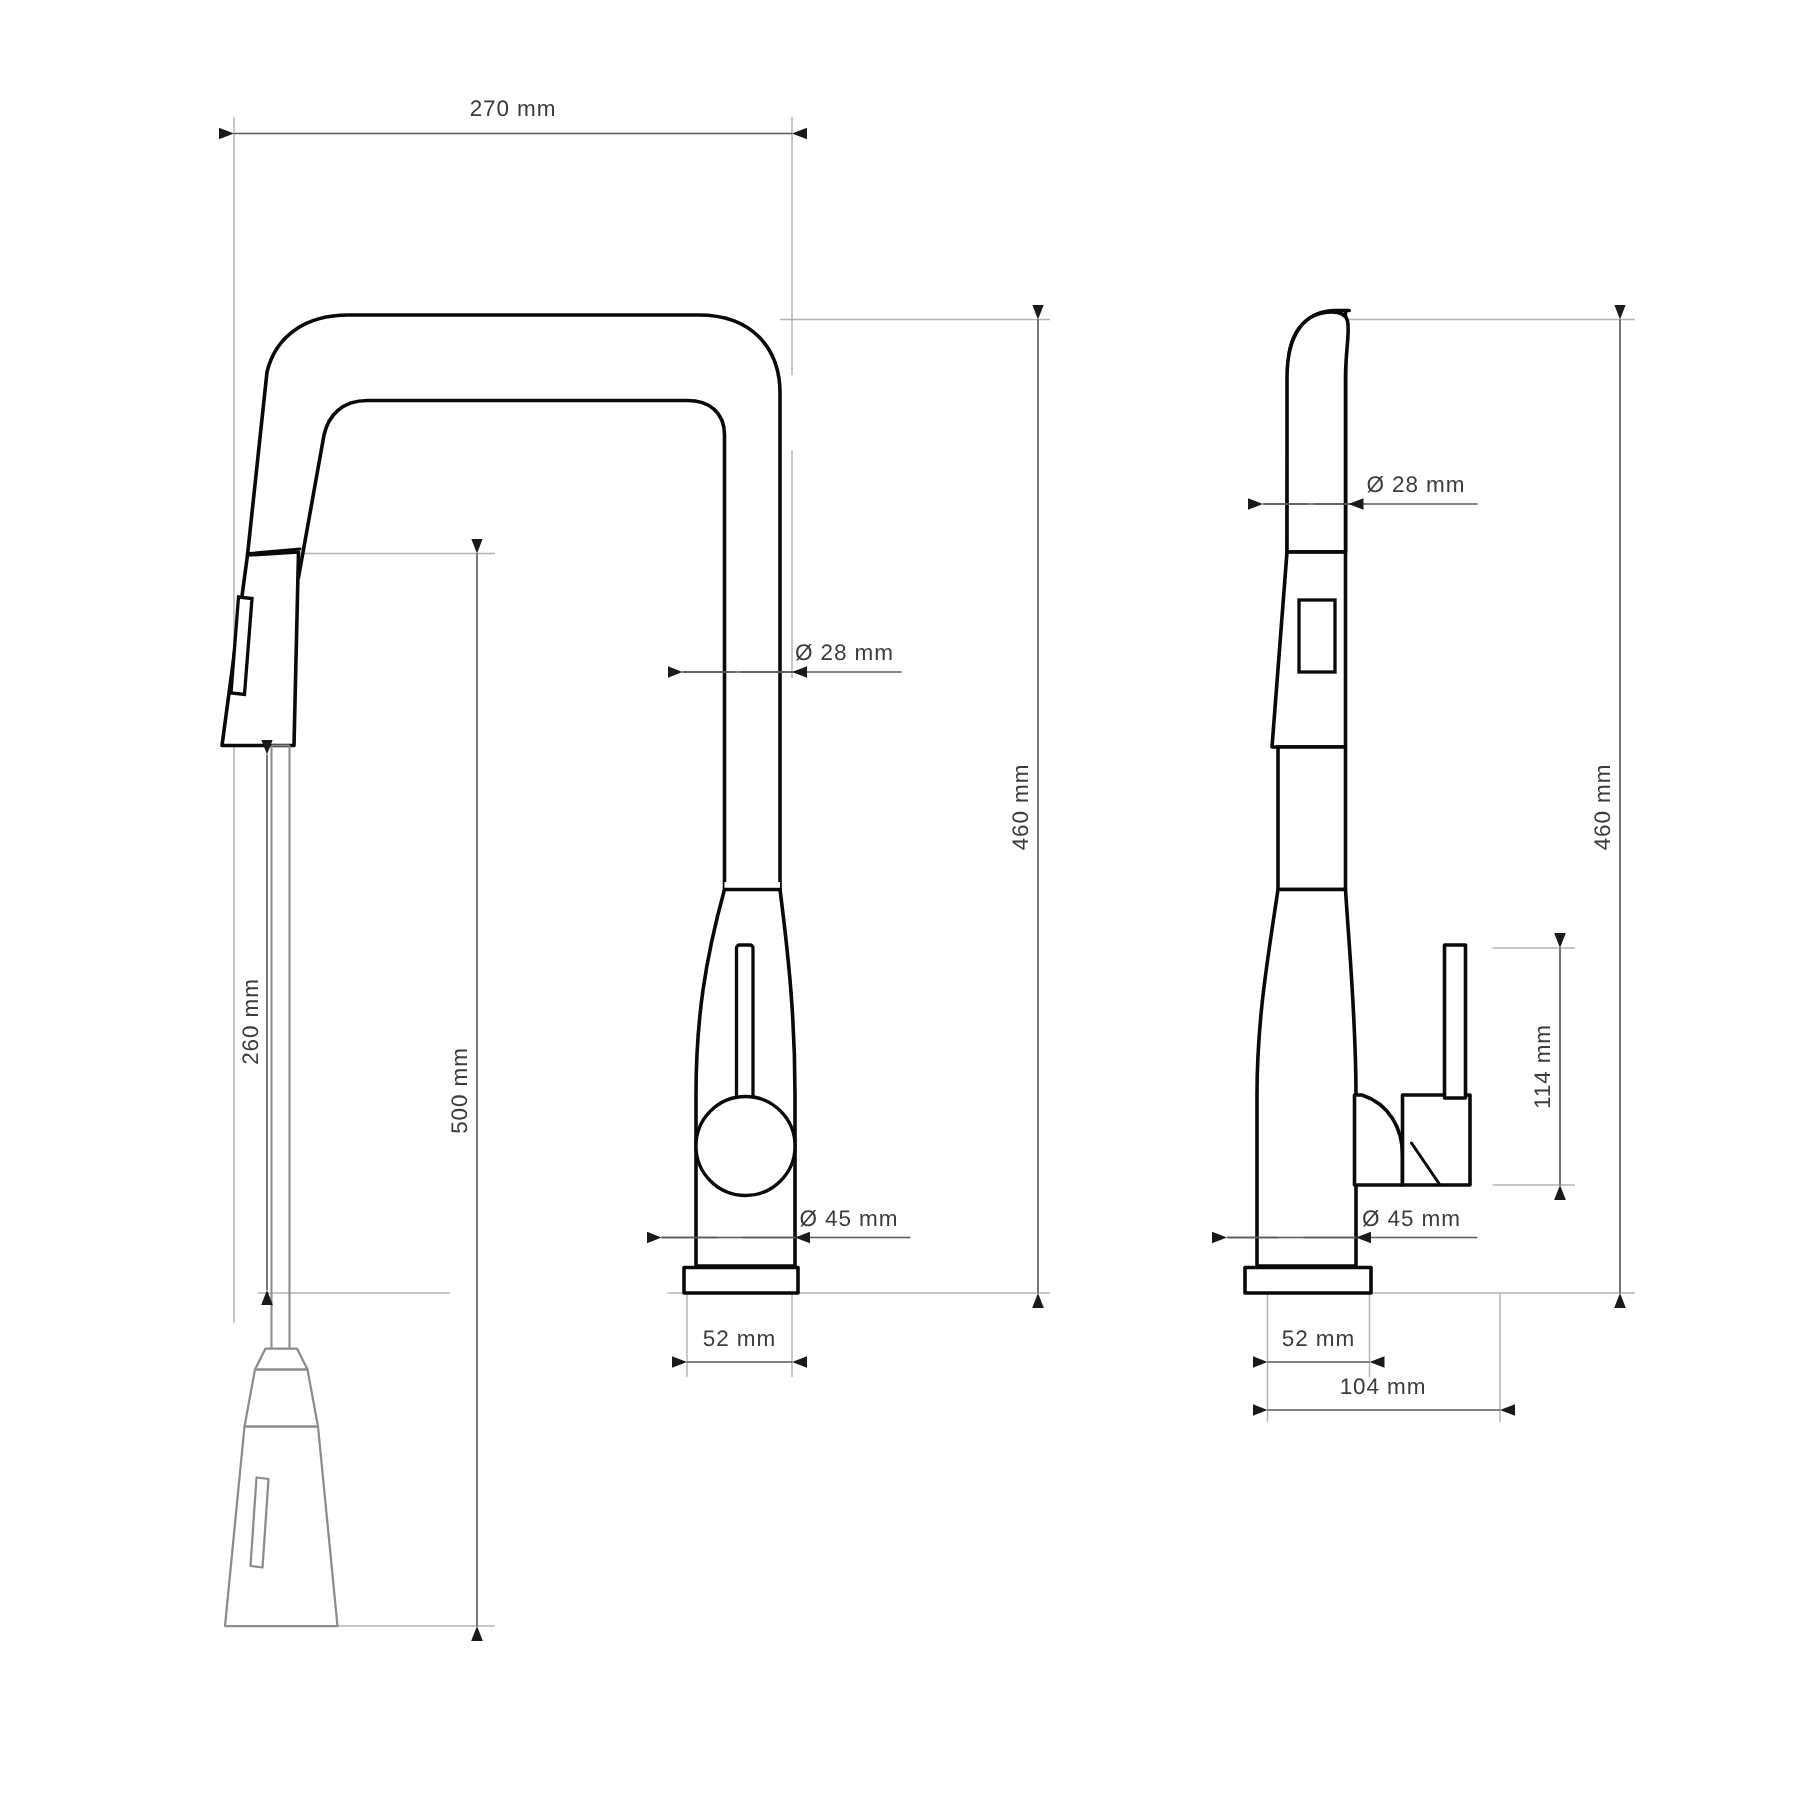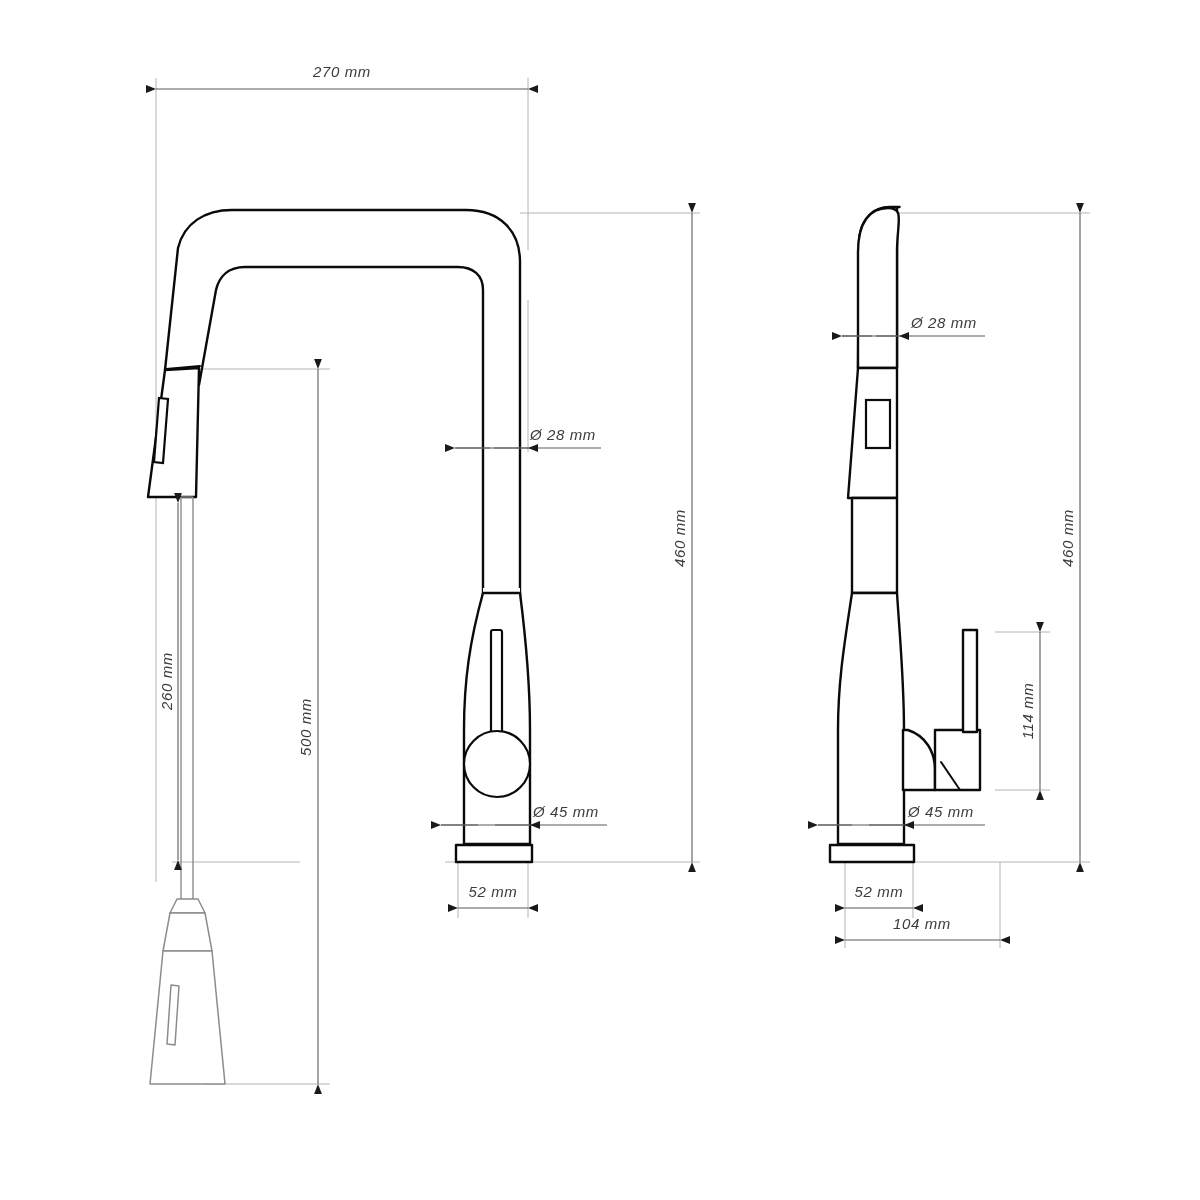--- a/index.html
+++ b/index.html
@@ -11,21 +11,20 @@
     width: 1200px;
     height: 1200px;
     font-family: "Liberation Sans", sans-serif;
     overflow: hidden;
   }
   #drawing-root {
     position: relative;
     width: 1200px;
     height: 1200px;
     background: #ffffff;
-    font-style: italic;
   }
   svg#tech-drawing {
     display: block;
     width: 1200px;
     height: 1200px;
   }
   .part-outline {
     fill: #ffffff;
     stroke: #0a0a0a;
     stroke-width: 2.4;

